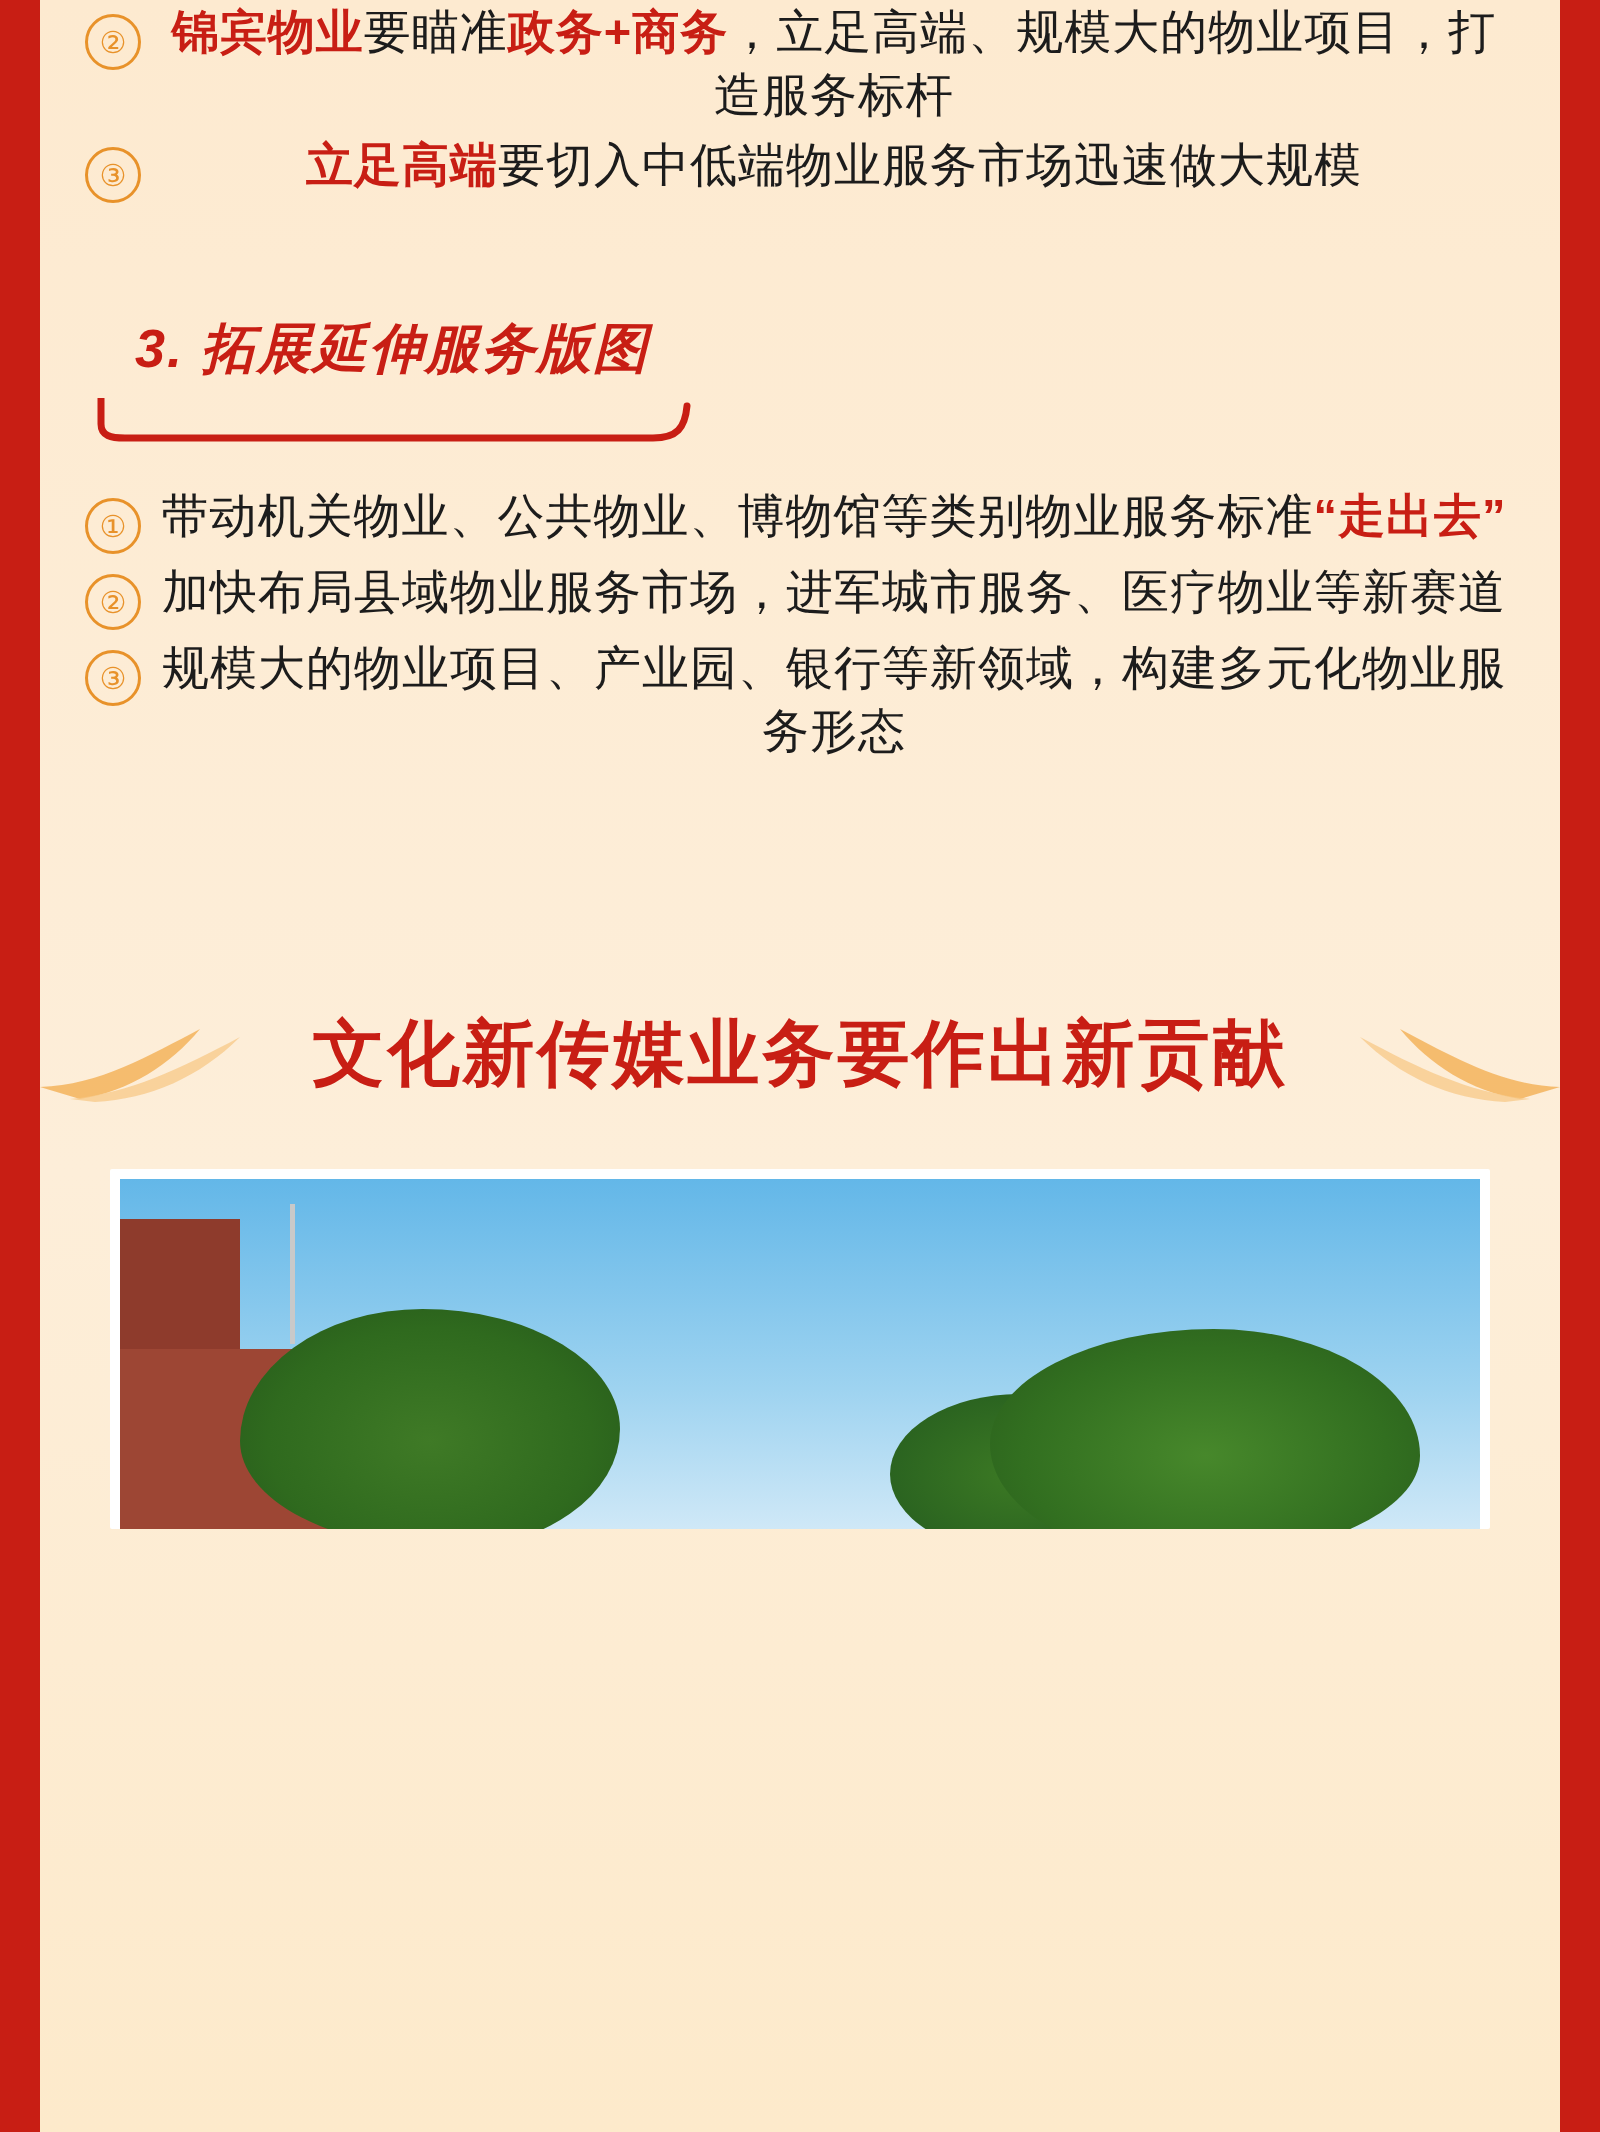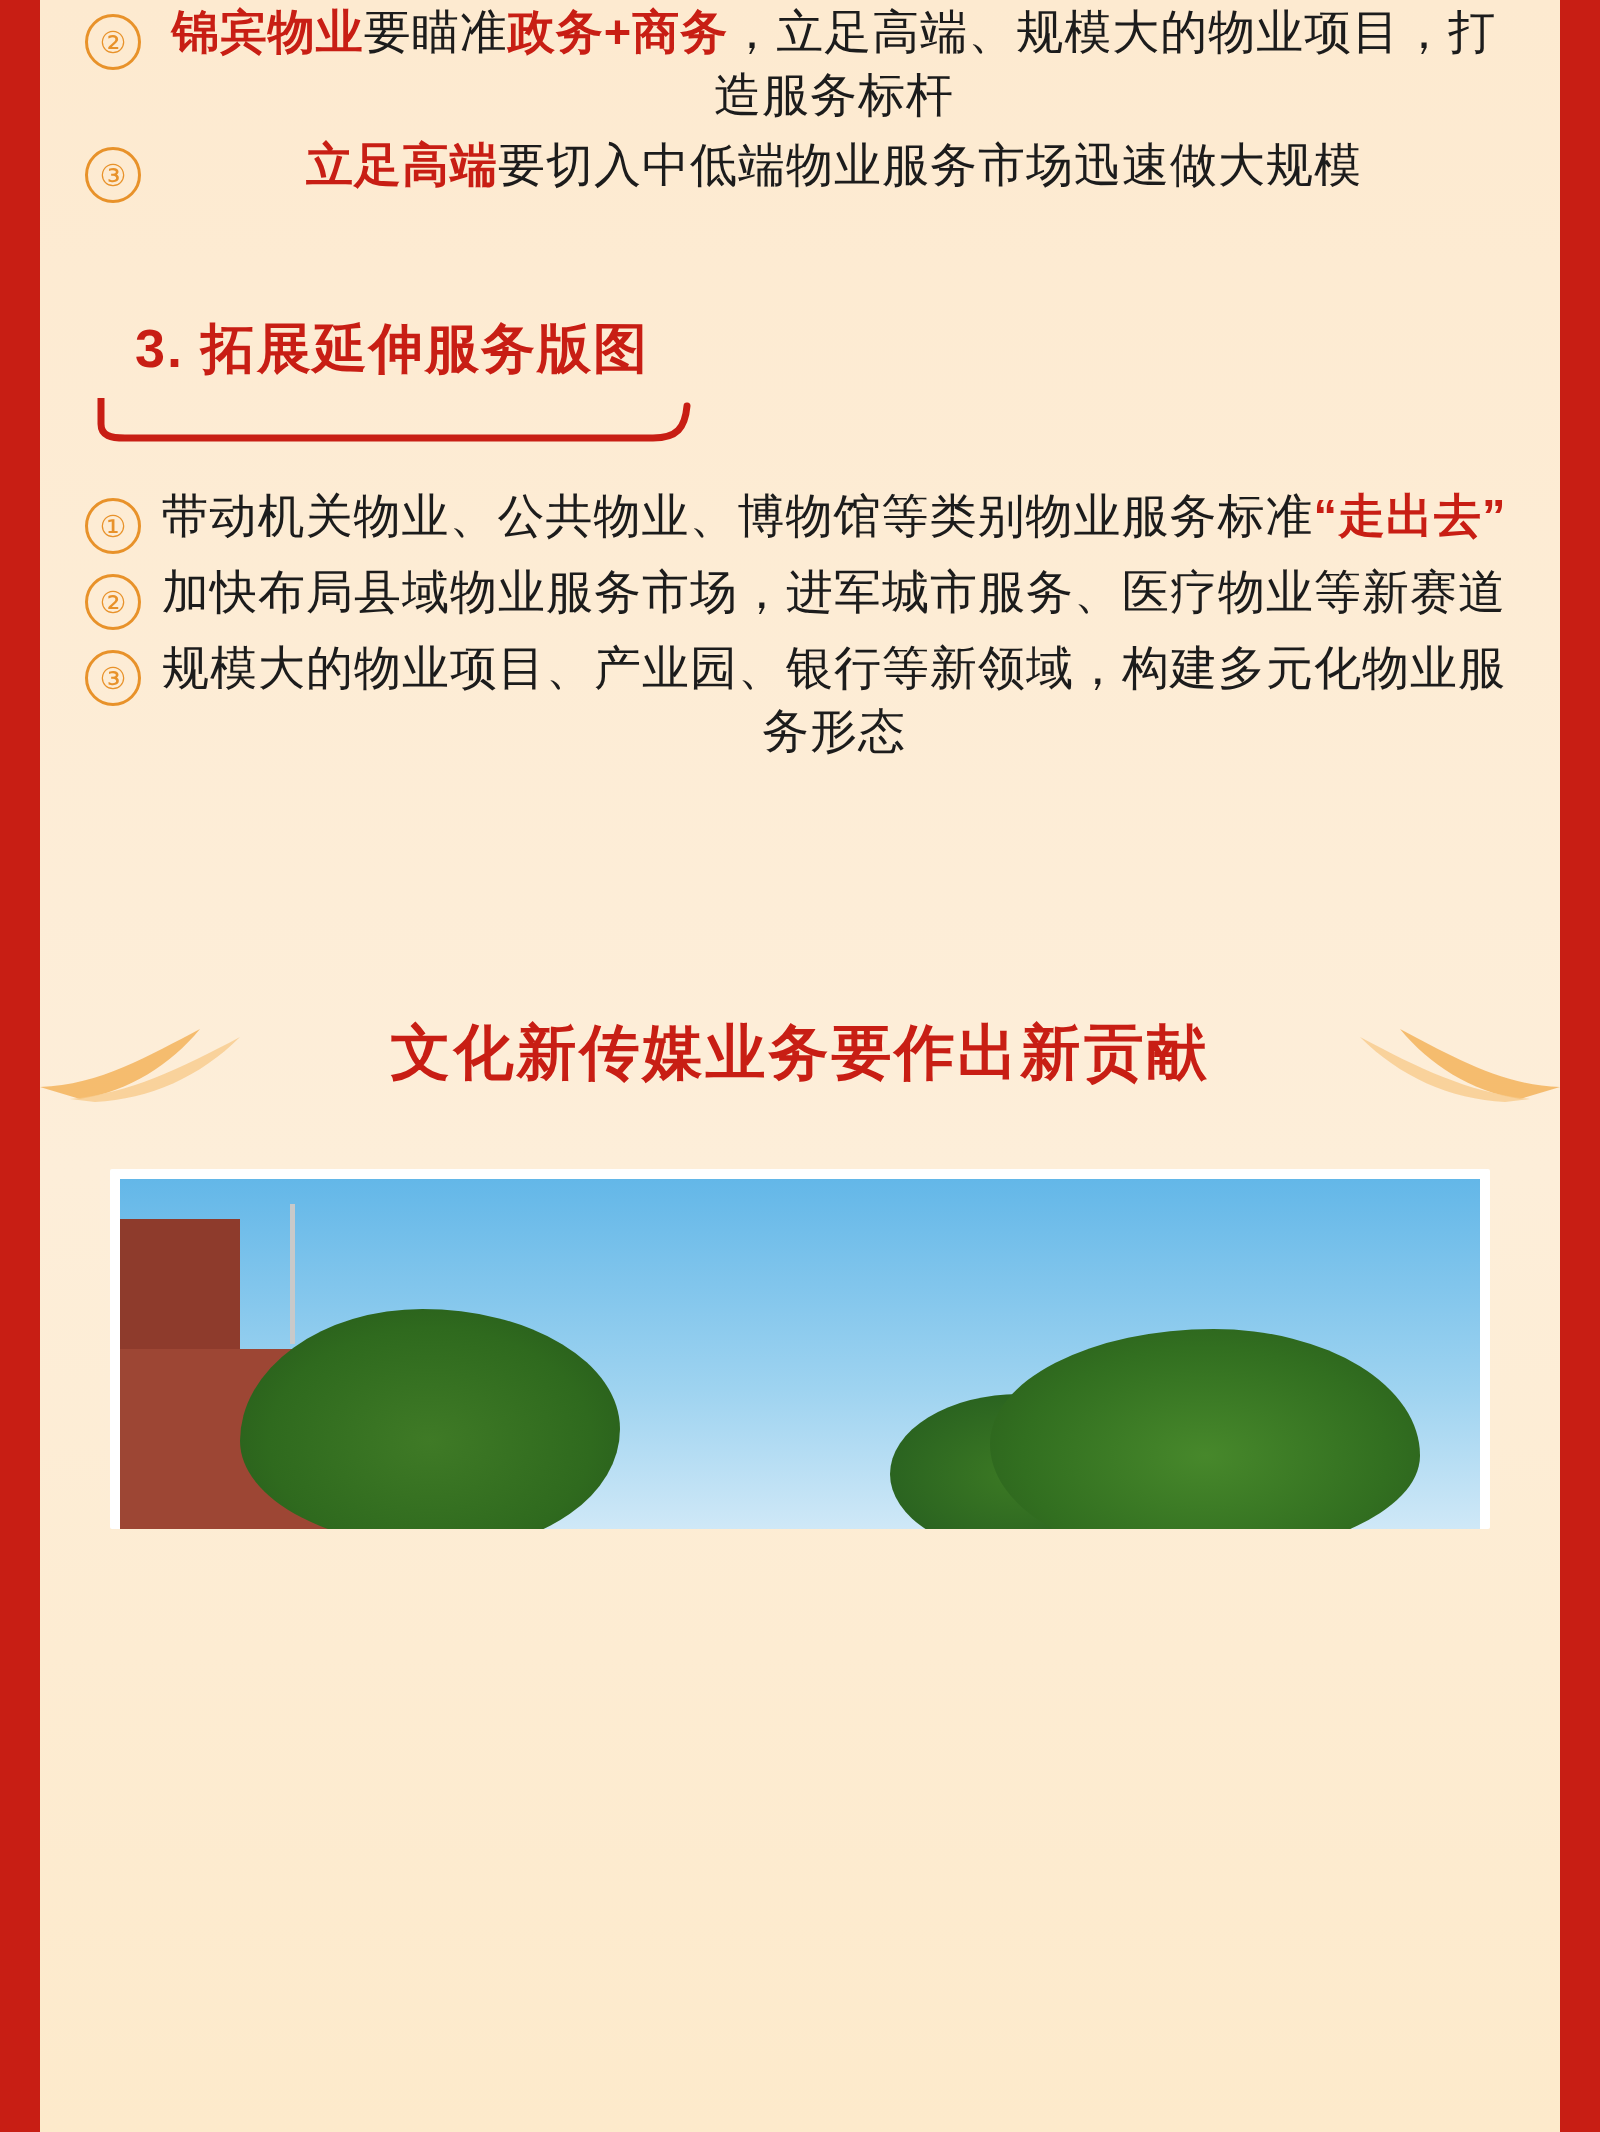--- a/index.html
+++ b/index.html
@@ -78,20 +78,21 @@
   
   .section-head-wrap {
     margin-top: 110px;
     margin-bottom: 42px;
     padding-left: 20px;
   }
   .section-head {
     position: relative;
     display: inline-block;
     padding: 0 30px 18px 30px;
+    font-style: italic;
   }
   .section-head .title {
     font-size: 54px;
     font-weight: bold;
     color: #c81e14;
     letter-spacing: 2px;
     white-space: nowrap;
   }
   .underline {
     display: block;
@@ -105,21 +106,21 @@
   
   .banner {
     position: relative;
     height: 150px;
     margin-top: 60px;
     display: flex;
     align-items: center;
     justify-content: center;
   }
   .banner .banner-title {
-    font-size: 60px;
+    font-size: 72px;
     font-weight: bold;
     color: #c81e14;
     letter-spacing: 3px;
     z-index: 2;
   }
   .ribbon-left, .ribbon-right {
     position: absolute;
     top: 28px;
     width: 300px;
     height: 95px;

